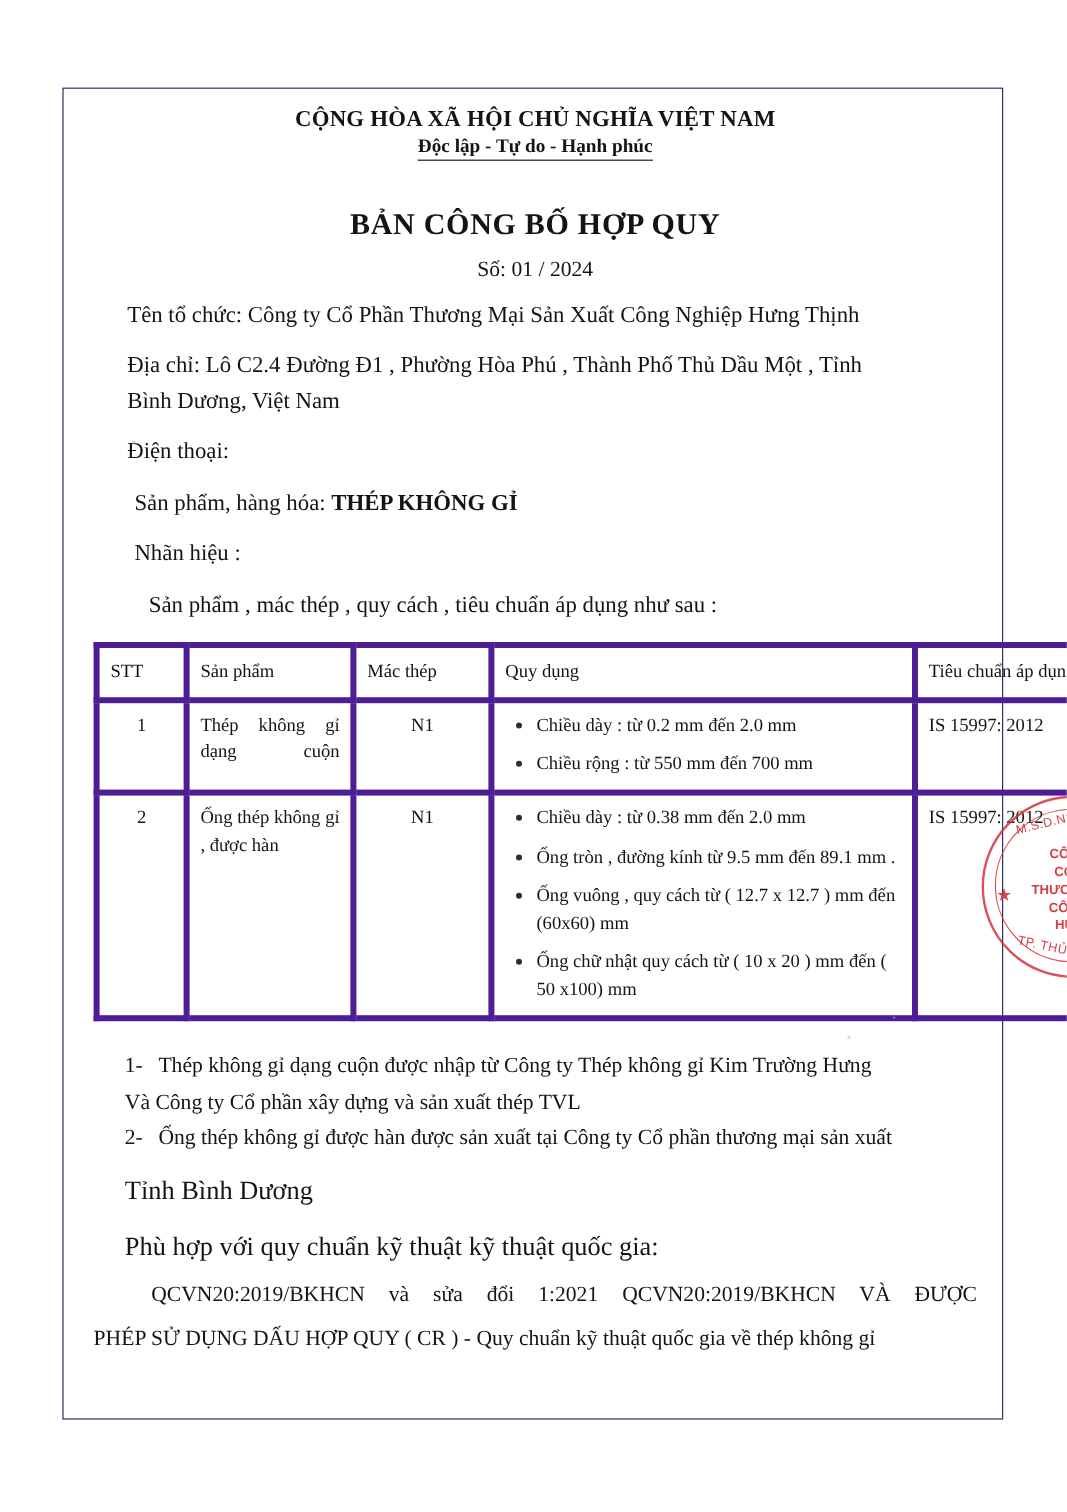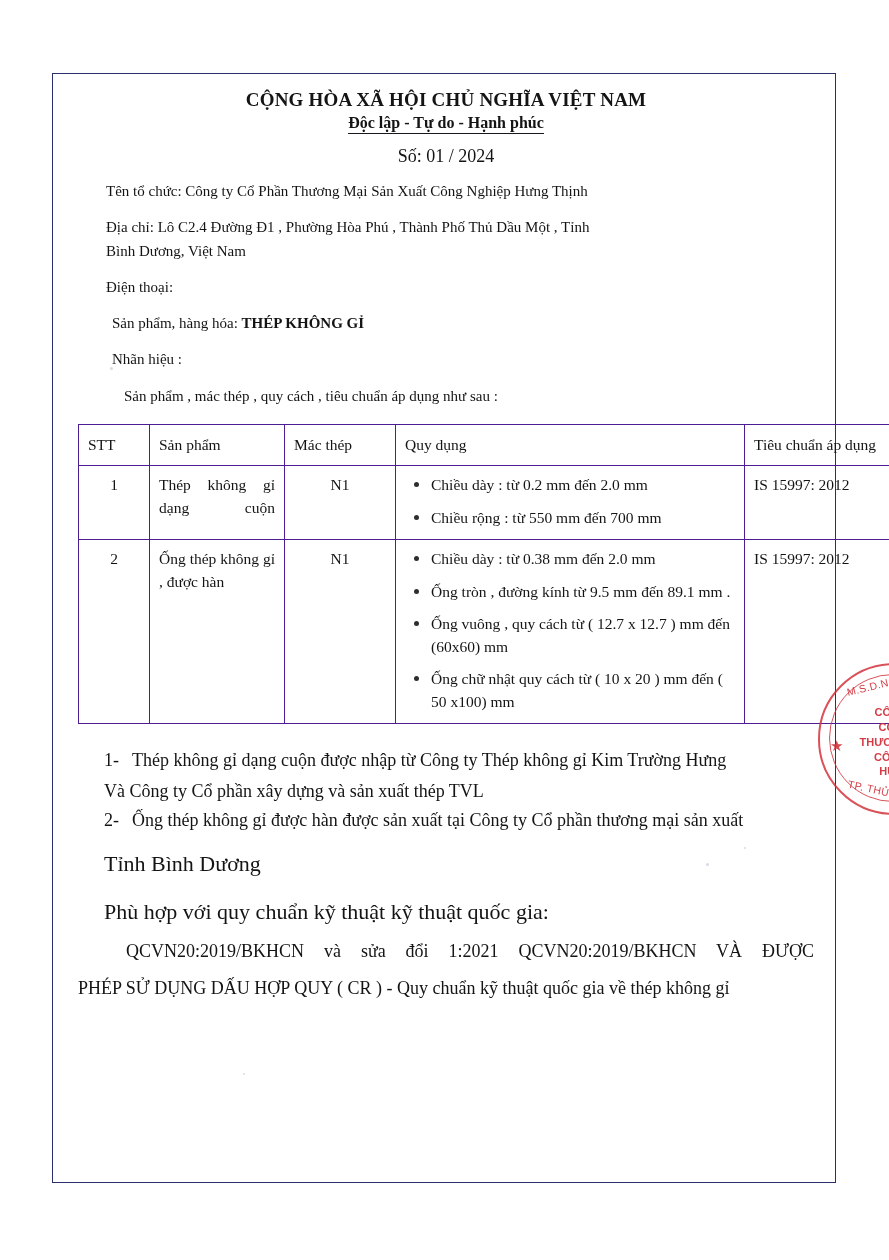--- a/index.html
+++ b/index.html
@@ -68,38 +68,38 @@
     margin-top: 40px;
   }
   .doc-number {
     text-align: center;
     font-size: 18px;
     margin-top: 12px;
   }
 
   
   .para {
-    font-size: 15px;
+    font-size: 19px;
     line-height: 1.55;
     margin-top: 13px;
   }
   .indent-1 { padding-left: 28px; }
   .indent-2 { padding-left: 34px; }
   .indent-3 { padding-left: 46px; }
   .b { font-weight: bold; }
 
   
   table.spec {
     margin-top: 16px;
     border-collapse: collapse;
     width: 736px;
     table-layout: fixed;
   }
   table.spec th, table.spec td {
-    border: 1px solid #4c1d95;
+    border: 5px solid #4c1d95;
     vertical-align: top;
     padding: 8px 9px;
     font-size: 15.5px;
     line-height: 1.45;
   }
   table.spec th {
     font-weight: normal;
     text-align: left;
     padding-top: 9px;
     padding-bottom: 9px;
@@ -257,20 +257,21 @@
 
   <div class="page-frame"></div>
 
   <div class="content">
 
     <div class="national-header">
       <div class="nat-line1">CỘNG HÒA XÃ HỘI CHỦ NGHĨA VIỆT NAM</div>
       <div><span class="nat-line2">Độc lập - Tự do - Hạnh phúc</span></div>
     </div>
 
+    <div class="doc-title">BẢN CÔNG BỐ HỢP QUY</div>
     <div class="doc-number">Số: 01 / 2024</div>
 
     <div class="para indent-1">
       <span>Tên tổ chức: </span><span>Công ty Cổ Phần Thương Mại Sản Xuất Công Nghiệp Hưng Thịnh</span>
     </div>
 
     <div class="para indent-1">
       <span>Địa chỉ: </span><span>Lô C2.4 Đường Đ1 , Phường Hòa Phú , Thành Phố Thủ Dầu Một , Tỉnh</span>
       <div>Bình Dương, Việt Nam</div>
     </div>

